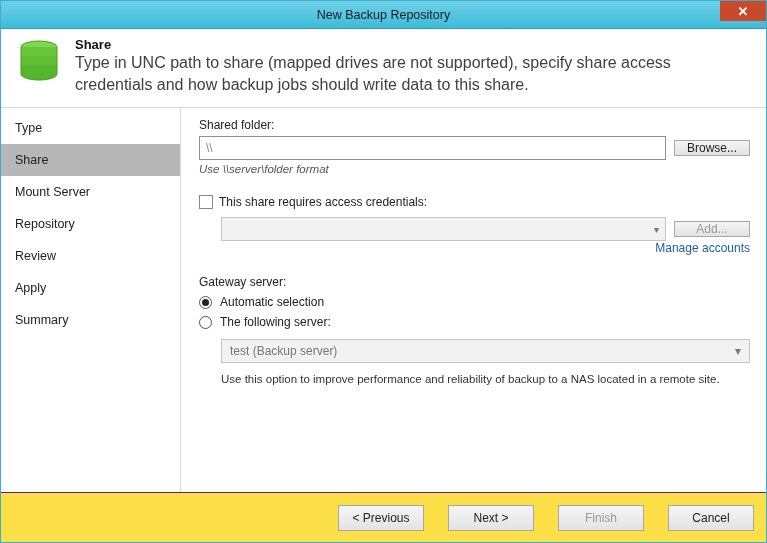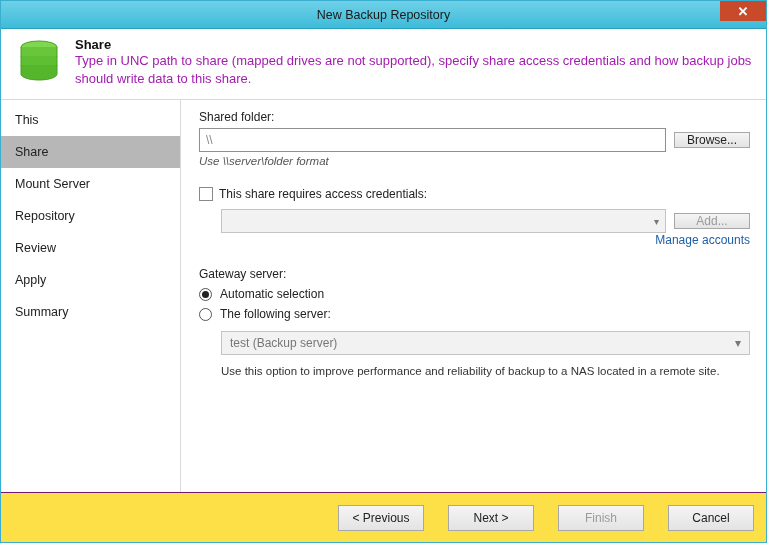--- a/index.html
+++ b/index.html
@@ -31,21 +31,21 @@
     cursor:pointer;
   }
   .header {
     padding:8px 14px 12px 14px;
     display:flex; gap:12px;
     border-bottom:1px solid #d9d9d9;
   }
   .db-icon { width:48px; height:48px; flex:0 0 48px; }
   .header-text { flex:1; }
   .header-title { font-size:13px; font-weight:bold; color:#111; }
-  .header-sub { font-size:13px; color:#a21caf; line-height:1.35; }
+  .header-sub { font-size:16px; color:#404040; line-height:1.35; }
 
   .body {
     flex:1; display:flex; min-height:0;
   }
   .sidebar {
     width:180px; border-right:1px solid #d9d9d9;
     padding-top:4px;
     background:#fff;
   }
   .side-item {
@@ -151,21 +151,21 @@
     </div>
     <div class="header-text">
       <div class="header-title">Share</div>
       <div class="header-sub">Type in UNC path to share (mapped drives are not supported), specify share access credentials and how backup jobs should write data to this share.</div>
     </div>
   </div>
 
   <div class="body">
 
     <div class="sidebar">
-      <div class="side-item">This</div>
+      <div class="side-item">Type</div>
       <div class="side-item selected">Share</div>
       <div class="side-item">Mount Server</div>
       <div class="side-item">Repository</div>
       <div class="side-item">Review</div>
       <div class="side-item">Apply</div>
       <div class="side-item">Summary</div>
     </div>
 
     <div class="content">
 

